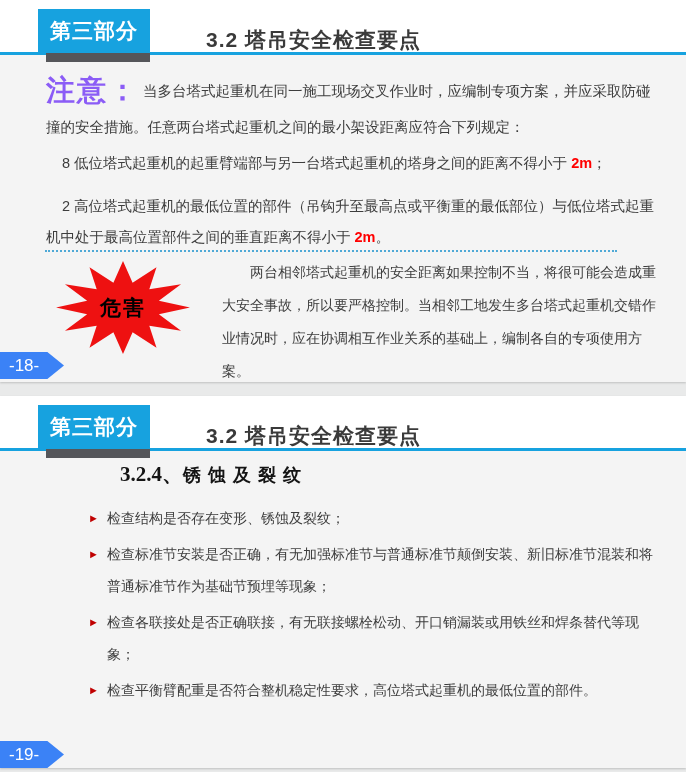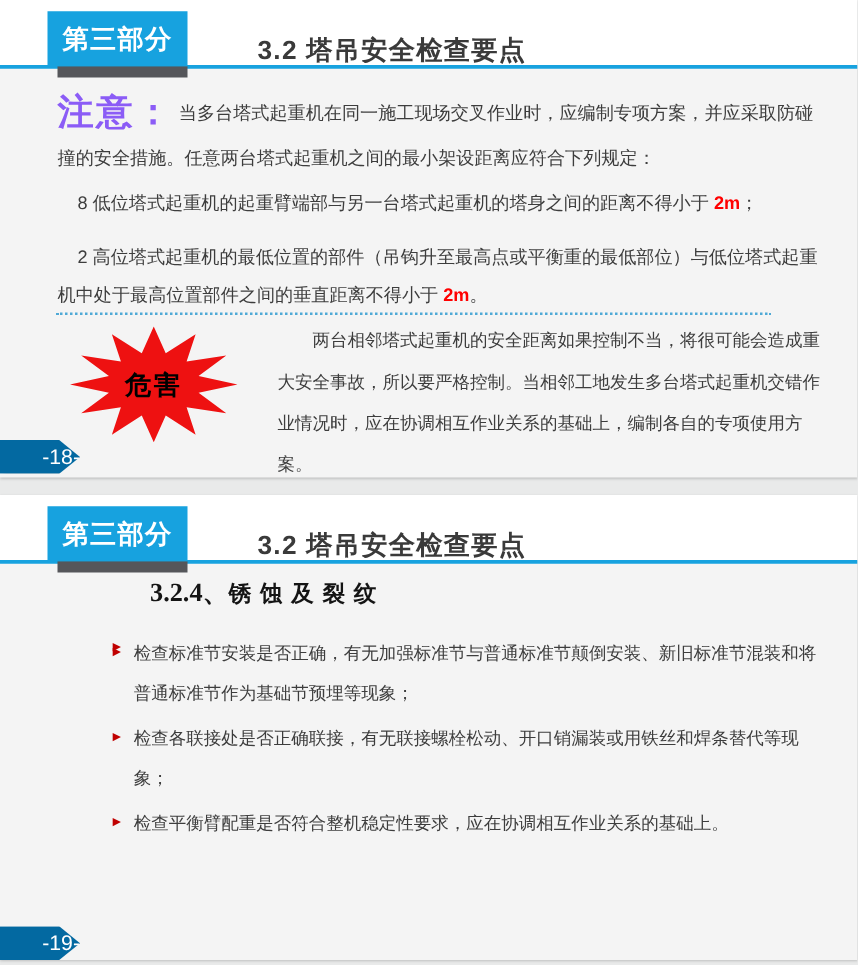--- a/index.html
+++ b/index.html
@@ -46,25 +46,24 @@
     position:absolute;left:0;top:0;width:134px;height:93px;
     display:flex;align-items:center;justify-content:center;
     font-size:21px;font-weight:bold;color:#000;letter-spacing:2px;
   }
   .hazard-text{position:absolute;left:222px;top:256px;width:438px;
     font-size:14px;color:#3d3d3d;line-height:33px;text-indent:2em;margin:0;}
 
   
   .page-banner{
     position:absolute;left:0;height:27px;width:64px;
-    background:#0369a1;color:#fff;font-size:17px;
-    display:flex;align-items:center;padding-left:25px;box-sizing:border-box;
+    background:#3b82f6;color:#fff;font-size:17px;
+    display:flex;align-items:center;padding-left:9px;box-sizing:border-box;
     clip-path:polygon(0 0,74% 0,100% 50%,74% 100%,0 100%);
     filter:drop-shadow(3px 3px 2px rgba(0,0,0,.35));
-    justify-content:flex-end;
   }
   #slide-1 .page-banner{top:352px;}
   #slide-2 .page-banner{top:345px;}
 
   
   .sub-heading{position:absolute;left:120px;top:64px;color:#141414;white-space:nowrap;}
   .sub-heading .num{font-family:"Liberation Serif","DejaVu Serif",serif;font-weight:bold;font-size:21px;}
   .sub-heading .txt{font-weight:bold;font-size:18px;letter-spacing:7px;}
   .bullet-list{position:absolute;left:88px;top:106px;width:566px;margin:0;padding:0;list-style:none;}
   .bullet-list li{
@@ -120,31 +119,32 @@
       <span>第三部分</span>
     </div>
     <div class="slide-title">3.2  塔吊安全检查要点</div>
   </div>
 
   <div class="sub-heading"><span class="num">3.2.4、</span><span class="txt">锈蚀及裂纹</span></div>
 
   <ul class="bullet-list">
     <li>
       <span class="bullet-icon">►</span>
+      <span>检查结构是否存在变形、锈蚀及裂纹；</span>
     </li>
     <li>
       <span class="bullet-icon">►</span>
       <span>检查标准节安装是否正确，有无加强标准节与普通标准节颠倒安装、新旧标准节混装和将普通标准节作为基础节预埋等现象；</span>
     </li>
     <li>
       <span class="bullet-icon">►</span>
       <span>检查各联接处是否正确联接，有无联接螺栓松动、开口销漏装或用铁丝和焊条替代等现象；</span>
     </li>
     <li>
       <span class="bullet-icon">►</span>
-      <span>检查平衡臂配重是否符合整机稳定性要求，应在协调相互作业关系的基础上。</span>
+      <span>检查平衡臂配重是否符合整机稳定性要求，高位塔式起重机的最低位置的部件。</span>
     </li>
   </ul>
 
   <div class="page-banner">
     <span>-19-</span>
   </div>
 </section>
 
 </body></html>

